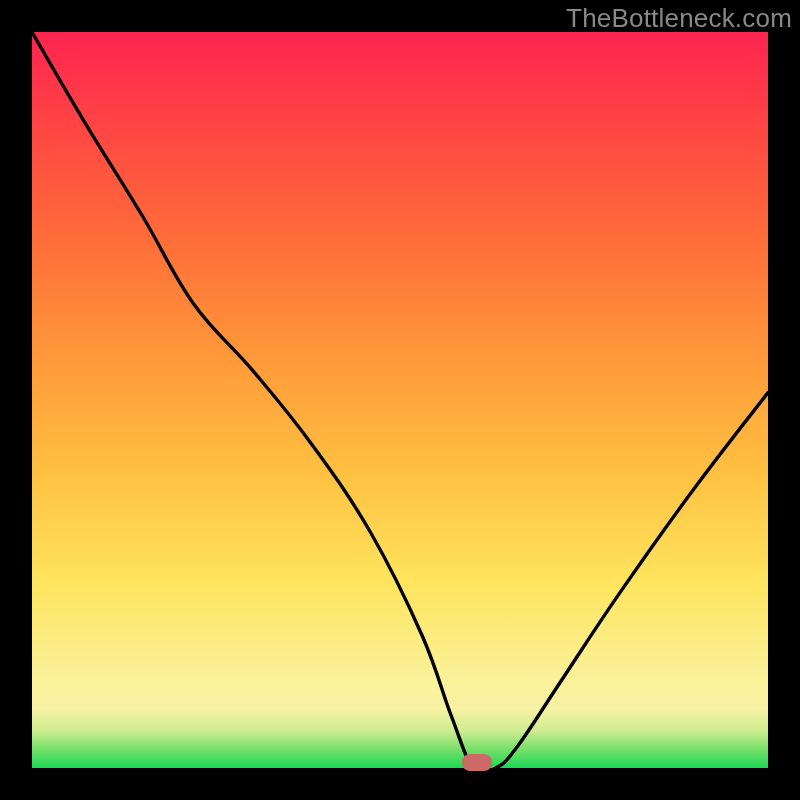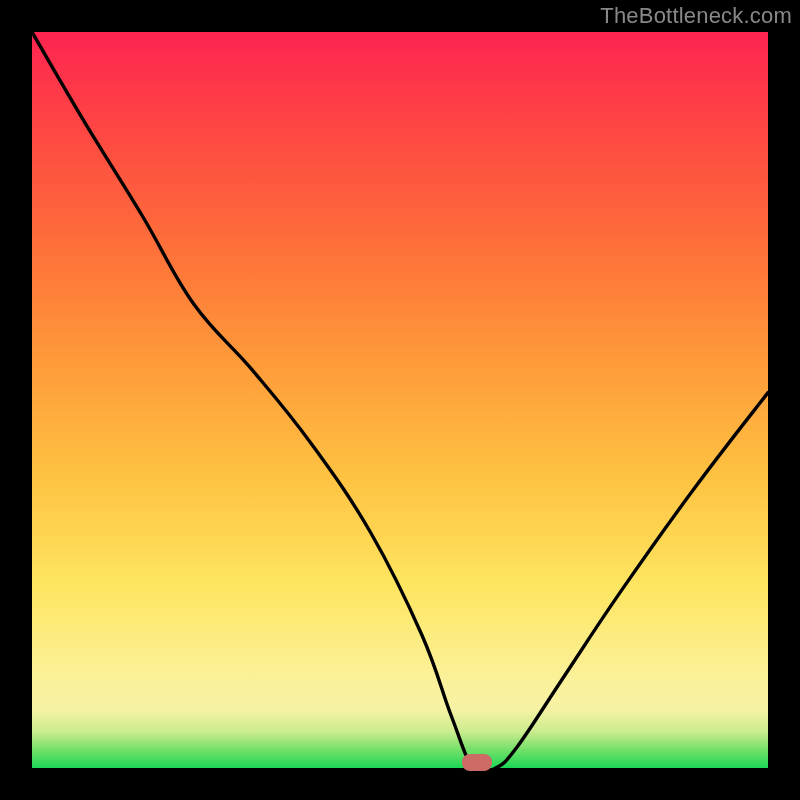--- a/index.html
+++ b/index.html
@@ -37,21 +37,21 @@
       #FE4B42 85%,
       #FE2450 100%
     );
   }
   .watermark {
     position: absolute;
     top: 3px;
     right: 8px;
     color: #888;
     font-family: Arial, Helvetica, sans-serif;
-    font-size: 22px;
+    font-size: 26px;
     letter-spacing: 0.2px;
   }
   svg.curve {
     position: absolute;
     left: 0;
     top: 0;
     width: 736px;
     height: 736px;
     pointer-events: none;
   }

